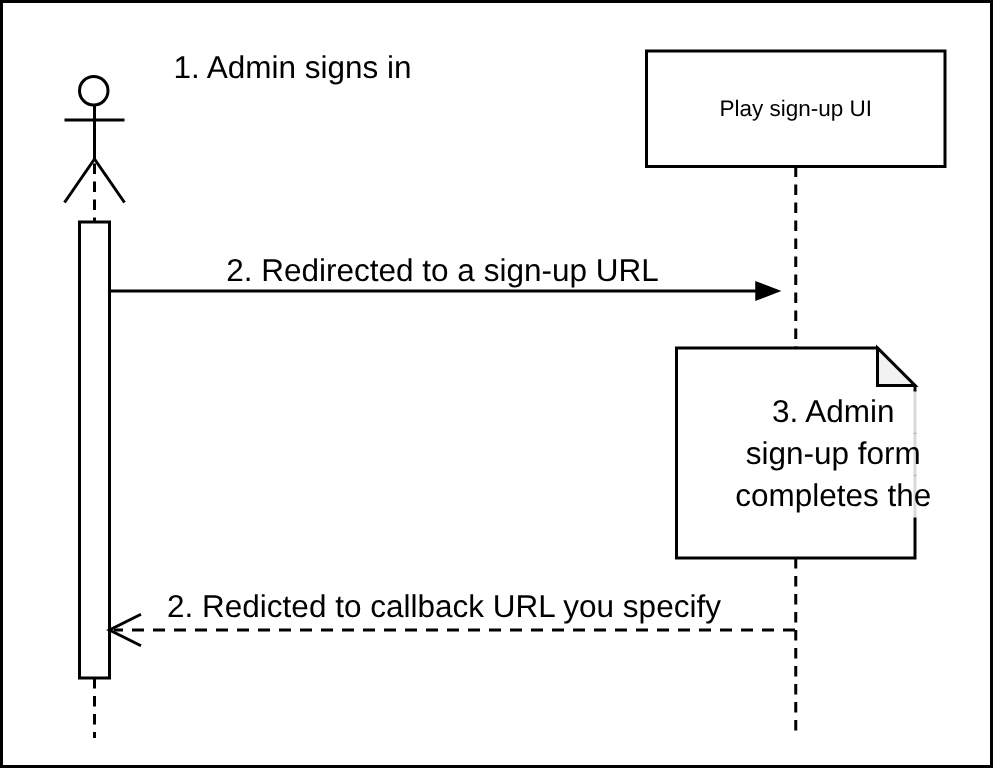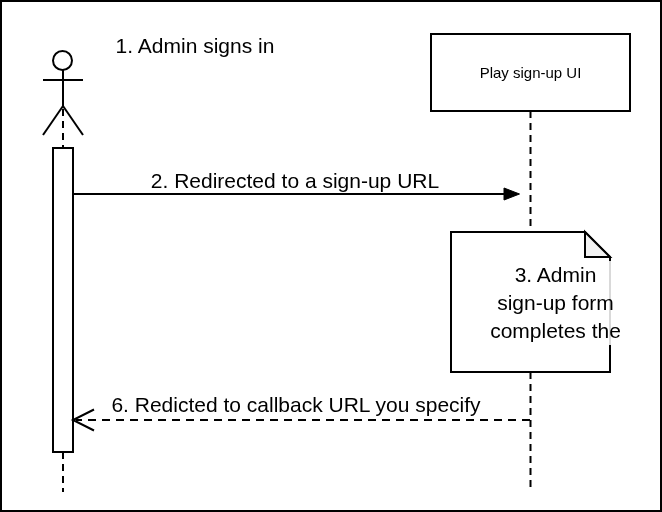--- a/index.html
+++ b/index.html
@@ -84,15 +84,15 @@
   <div class="participant-label">Play sign-up UI</div>
 
   <div class="label" style="left:143px; top:165px; width:300px;">2. Redirected to a sign-up URL</div>
 
   <div class="note-label">
     <span>3. Admin</span>
     <span>sign-up form</span>
     <span>completes the</span>
   </div>
 
-  <div class="label" style="left:94px; top:389px; width:400px;">6. Redicted to callback URL you specify</div>
+  <div class="label" style="left:94px; top:389px; width:400px;">2. Redicted to callback URL you specify</div>
 
 </div>
 
 </body></html>

